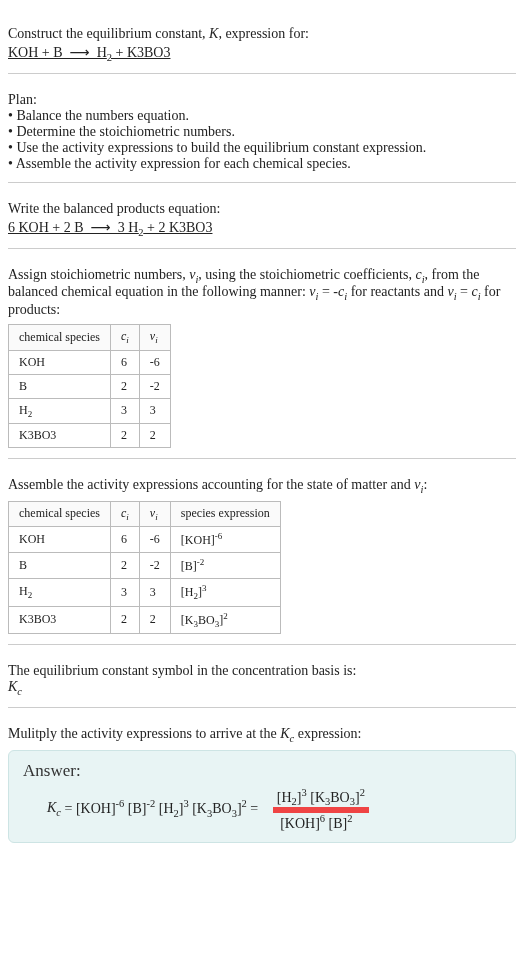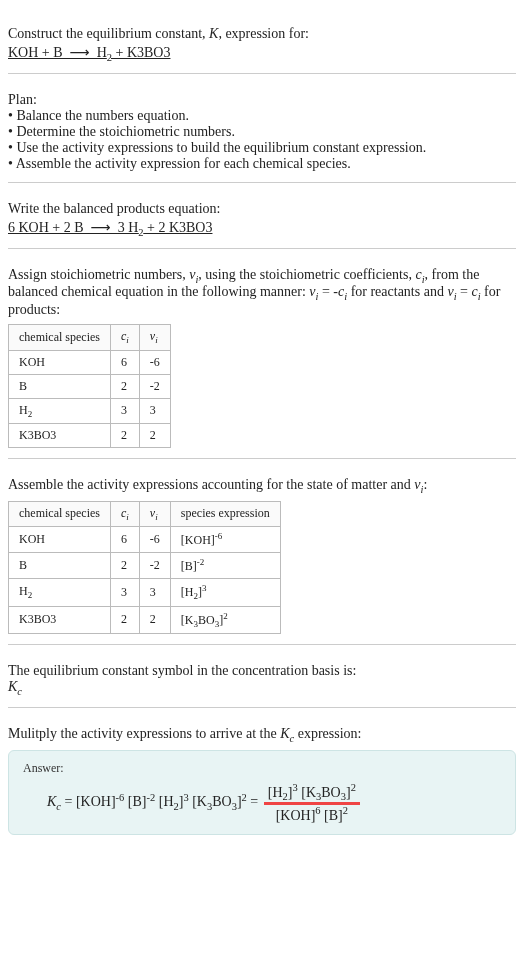--- a/index.html
+++ b/index.html
@@ -33,28 +33,28 @@
     font-weight: normal;
   }
   table.data th { background: #fafafa; }
   .answer-box {
     background: #e8f4f4;
     border: 1px solid #cde4e4;
     border-radius: 6px;
     padding: 10px 14px;
     margin-top:6px;
   }
-  .answer-label { font-size: 12px; color:#333; margin-bottom:6px;}
+  .answer-label { font-size: 17px; color:#333; margin-bottom:6px;}
   .frac {
     display:inline-block;
     vertical-align: middle;
     text-align:center;
     margin: 0 2px;
   }
-  .frac .num { display:block; border-bottom:3px solid #ef4444; padding:0 4px;}
+  .frac .num { display:block; border-bottom:6px solid #ef4444; padding:0 4px;margin-left:9px;}
   .frac .den { display:block; padding:0 4px;}
   .indent { padding-left: 24px; }
   .ital { font-style: italic; }
 </style>
 </head>
 <body>
 
 <div class="section">
   <div>
     Construct the equilibrium constant, <span class="ital">K</span>, expression for:

